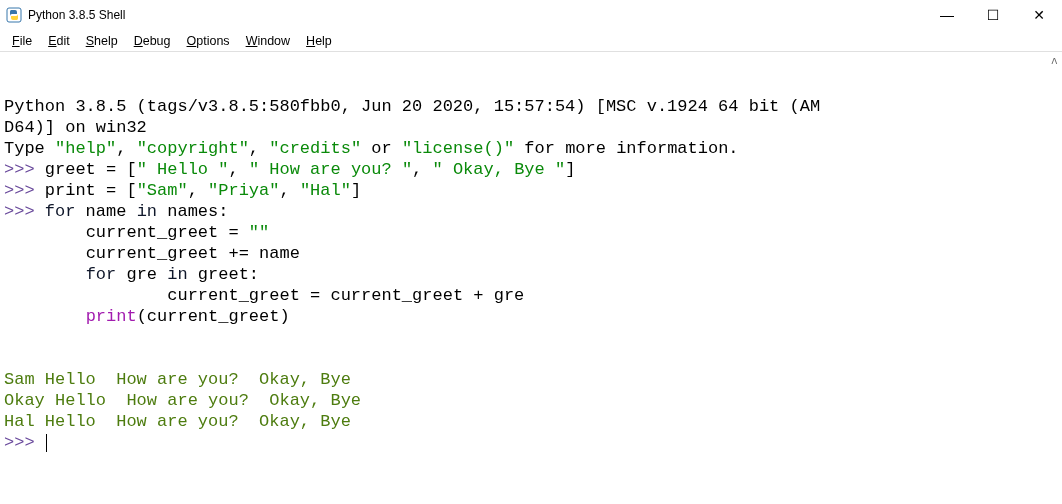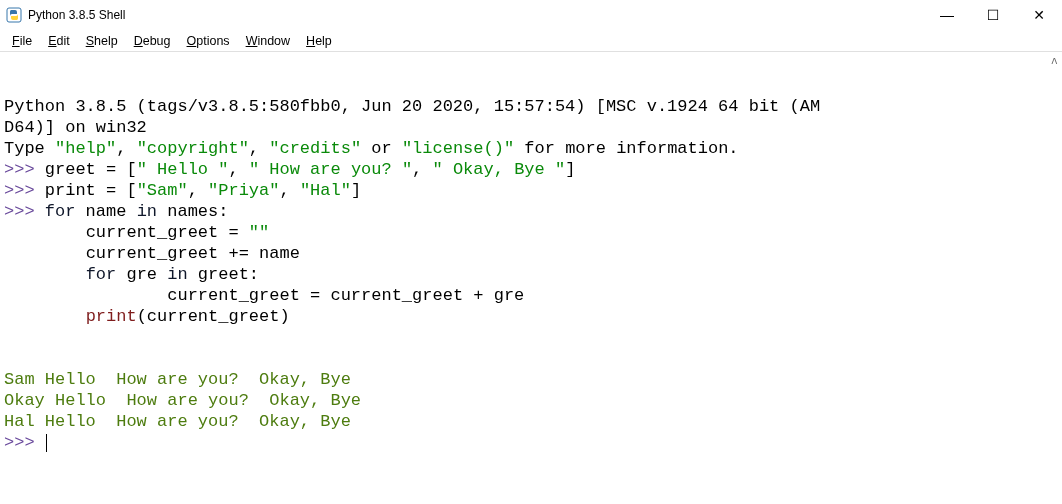--- a/index.html
+++ b/index.html
@@ -72,21 +72,21 @@
     .shell-area .scroll-ind {
       position: absolute;
       top: 2px;
       right: 4px;
       font-size: 12px;
       color: #666;
     }
     .prompt { color: #6a4a9c; }
     .kw { color: #0f172a; }
     .str { color: #0a8a0a; }
-    .builtin { color: #7f1d1d; }
+    .builtin { color: #a21caf; }
     .out { color: #4d7c0f; }
     .cursor {
       display: inline-block;
       width: 1px;
       height: 18px;
       background: #000;
       vertical-align: text-bottom;
       margin-left: 1px;
     }
   </style>

